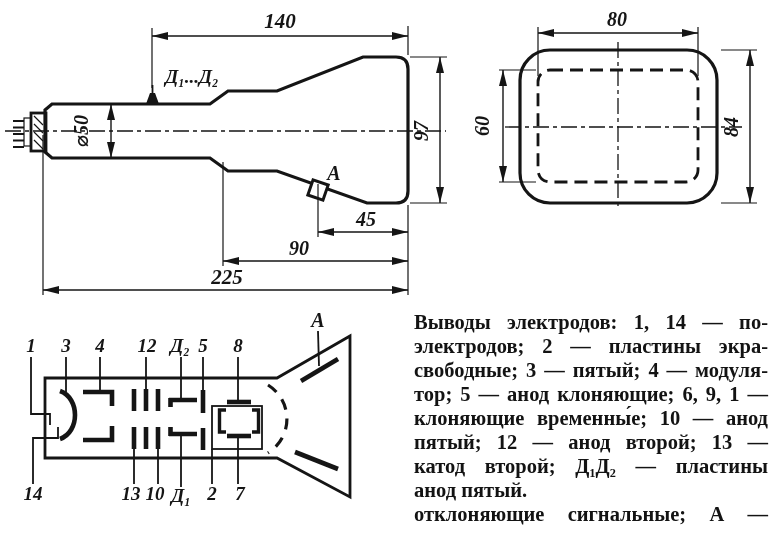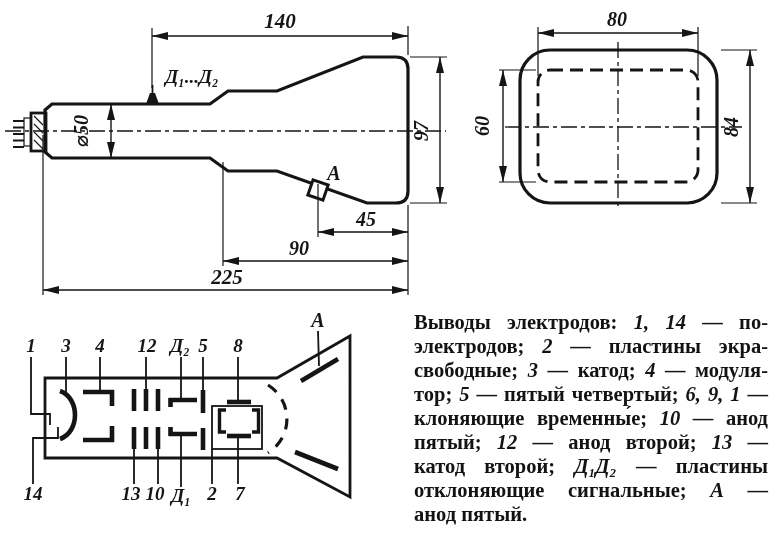--- a/index.html
+++ b/index.html
@@ -19,21 +19,21 @@
   .fil {fill:#151515;stroke:none;}
   text{fill:#151515;font-family:"Liberation Serif","DejaVu Serif","DejaVu Sans",serif;
        font-style:italic;font-weight:700;}
   .t21{font-size:21px}.t20{font-size:20px}.t19{font-size:19px}
   
   .legend{position:absolute;left:414px;top:310px;width:354px;
           font-family:"Liberation Serif","DejaVu Serif","DejaVu Sans",serif;
           font-weight:700;font-size:20.5px;line-height:24px;color:#131313;}
   .legend-line{text-align:justify;text-align-last:justify;}
   .legend-line.last{text-align-last:left;}
-  .num{font-style:italic;}
+  .num{}
 </style>
 </head>
 <body>
 
 <svg viewBox="0 0 780 558" width="780" height="558">
   <defs>
     <marker id="arr" orient="auto-start-reverse" markerUnits="userSpaceOnUse" markerWidth="19" markerHeight="11" refX="18" refY="5.5">
       <path d="M18,5.5 L2,1.5 L2,9.5 Z" fill="#151515"></path>
     </marker>
   </defs>
@@ -183,20 +183,20 @@
     <text class="t19" x="155" y="500" text-anchor="middle">10</text>
     <text class="t19" x="181" y="502" text-anchor="middle">Д₁</text>
     <text class="t19" x="212" y="500" text-anchor="middle">2</text>
     <text class="t19" x="240" y="500" text-anchor="middle">7</text>
   </g>
 </svg>
 
 <div class="legend">
     <div class="legend-line"><span>Выводы электродов: </span><span class="num">1, 14</span><span> — по-</span></div>
     <div class="legend-line"><span>электродов; </span><span class="num">2</span><span> — пластины экра-</span></div>
-    <div class="legend-line"><span>свободные; </span><span class="num">3</span><span> — катод; </span><span class="num">4</span><span> — модуля-</span></div>
-    <div class="legend-line"><span>тор; </span><span class="num">5</span><span> — пятый четвертый; </span><span class="num">6, 9, 1</span><span> —</span></div>
+    <div class="legend-line"><span>свободные; </span><span class="num">3</span><span> — пятый; </span><span class="num">4</span><span> — модуля-</span></div>
+    <div class="legend-line"><span>тор; </span><span class="num">5</span><span> — анод клоняющие; </span><span class="num">6, 9, 1</span><span> —</span></div>
     <div class="legend-line"><span>клоняющие временны́е; </span><span class="num">10</span><span> — анод</span></div>
     <div class="legend-line"><span>пятый; </span><span class="num">12</span><span> — анод второй; </span><span class="num">13</span><span> —</span></div>
     <div class="legend-line"><span>катод второй; </span><span class="num">Д₁Д₂</span><span> — пластины</span></div>
+    <div class="legend-line last"><span>анод пятый.</span></div>
     <div class="legend-line"><span>отклоняющие сигнальные; </span><span class="num">А</span><span> —</span></div>
-    <div class="legend-line last"><span>анод пятый.</span></div>
   </div>
 
 </body></html>

